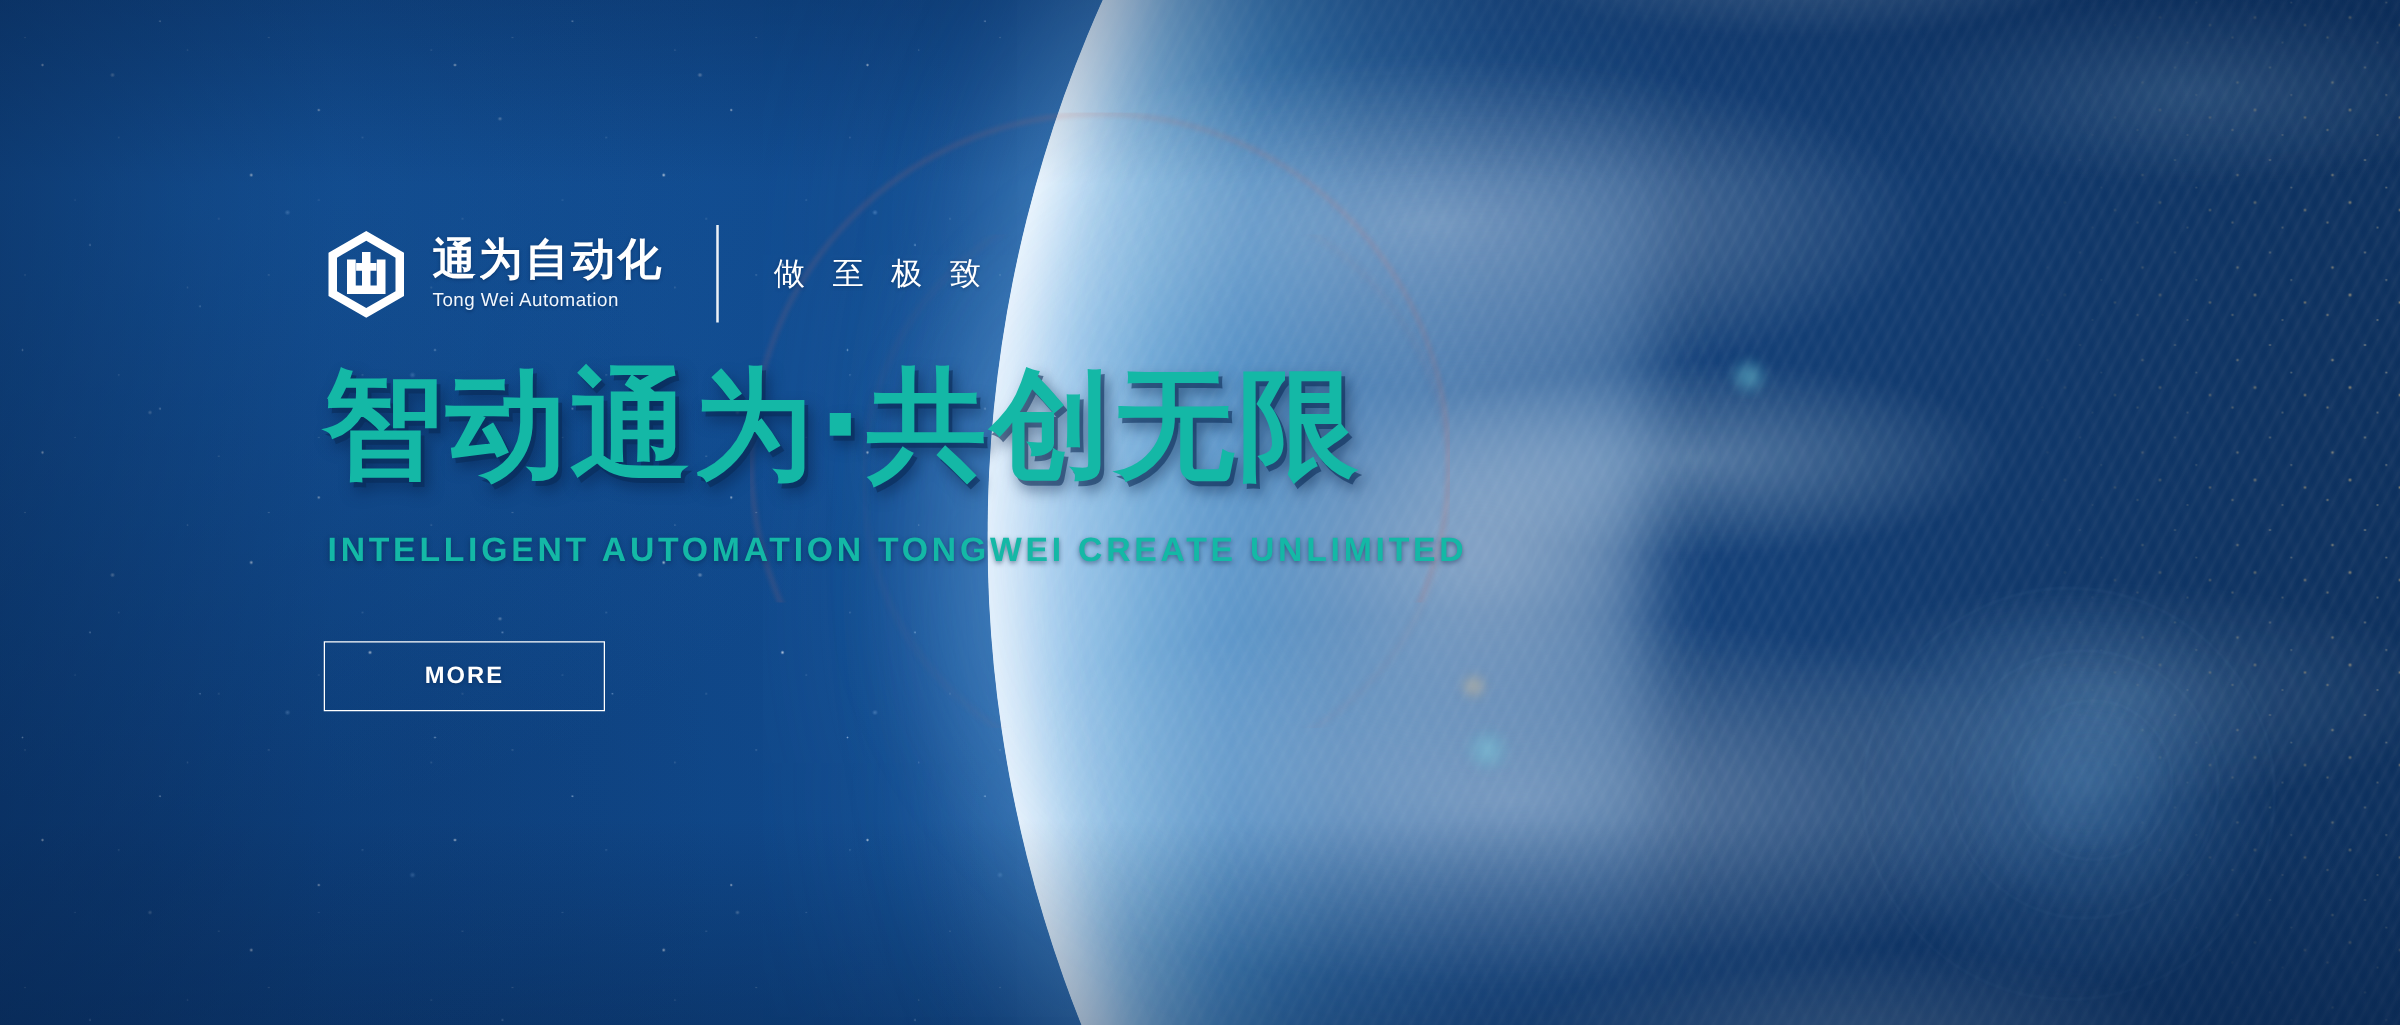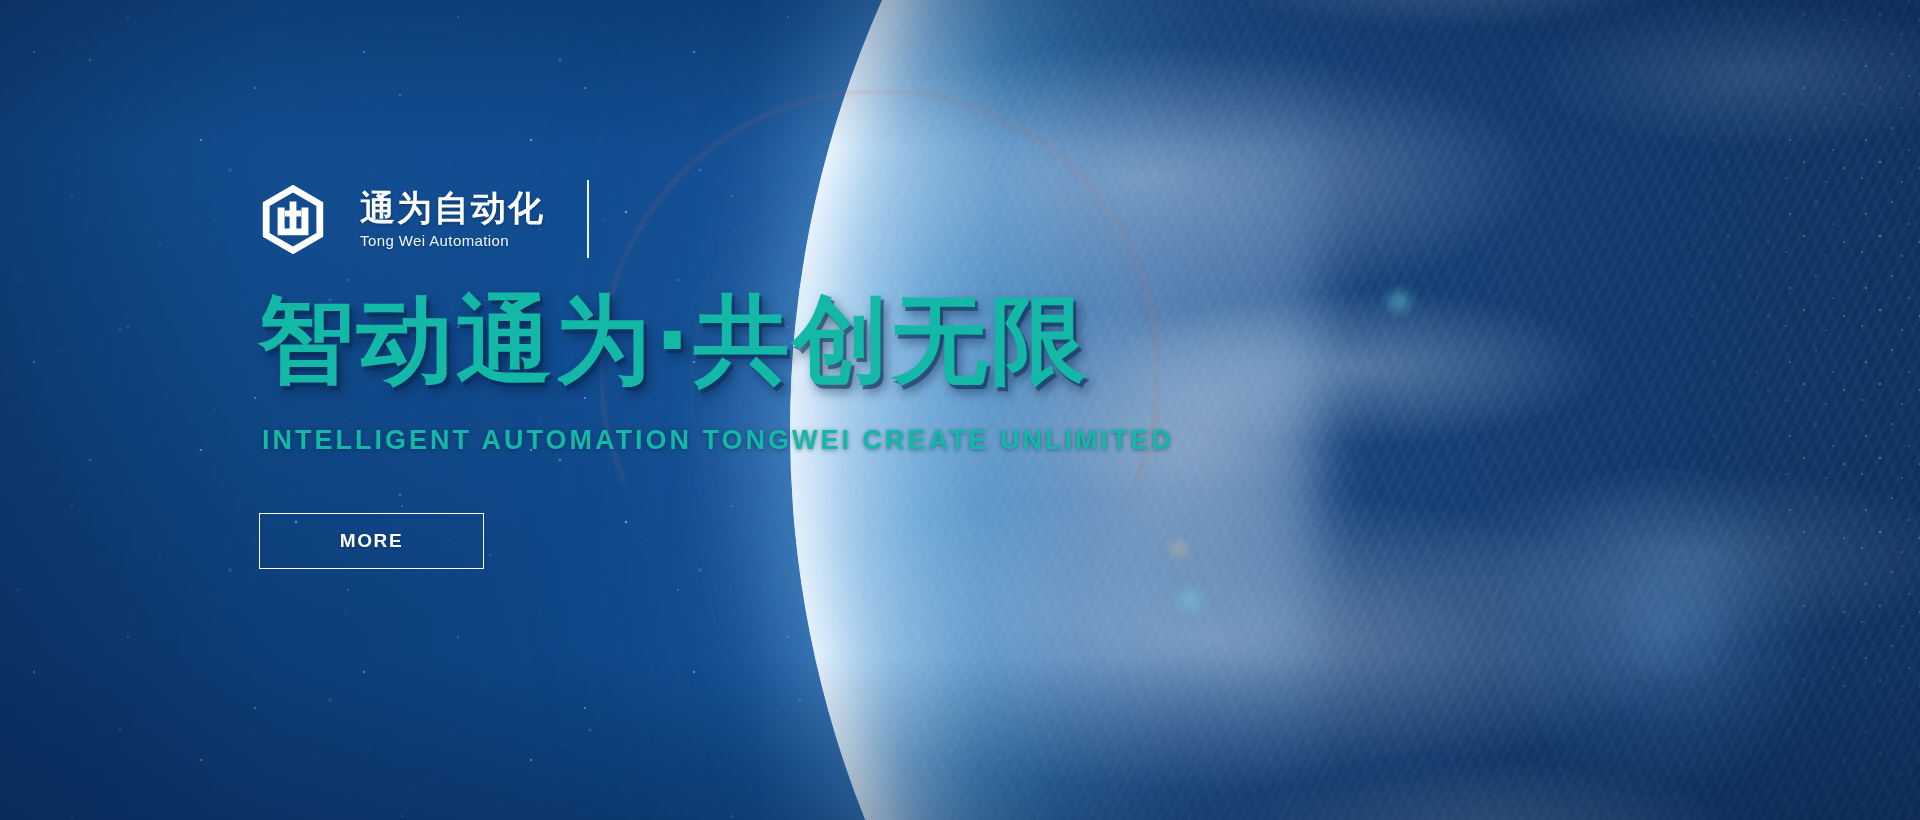--- a/index.html
+++ b/index.html
@@ -247,21 +247,21 @@
   
   .content{ position:absolute; left:0; top:0; width:1920px; height:820px; }
 
   
   .brand-row{
     position:absolute; left:260px; top:180px;
     display:flex; align-items:center; height:78px;
   }
   .logo-mark{ width:66px; height:72px; flex:none; display:block; }
   .brand-names{
-    margin-left:34px; display:flex; flex-direction:column;
+    margin-left:20px; display:flex; flex-direction:column;
     justify-content:center; height:72px;
   }
   .brand-cn{
     font-size:35px; font-weight:bold; color:#ffffff;
     letter-spacing:2px; line-height:1.06;
     font-family:"DejaVu Sans","Liberation Sans",sans-serif;
     text-shadow:0 1px 3px rgba(0,30,70,.45);
   }
   .brand-en{
     margin-top:5px;
@@ -368,20 +368,21 @@
       </svg>
 
       <div class="brand-names">
         <div class="brand-cn">通为自动化</div>
         <div class="brand-en">Tong Wei Automation</div>
       </div>
 
       <div class="brand-divider"></div>
 
       <div class="slogan">
+        <div class="slogan-line">做 至 极 致</div>
       </div>
     </div>
 
     <div class="headline">智动通为·共创无限</div>
 
     <div class="subhead">INTELLIGENT AUTOMATION TONGWEI CREATE UNLIMITED</div>
 
     <div class="more-btn" role="button" tabindex="0">MORE</div>
 
   </div>

